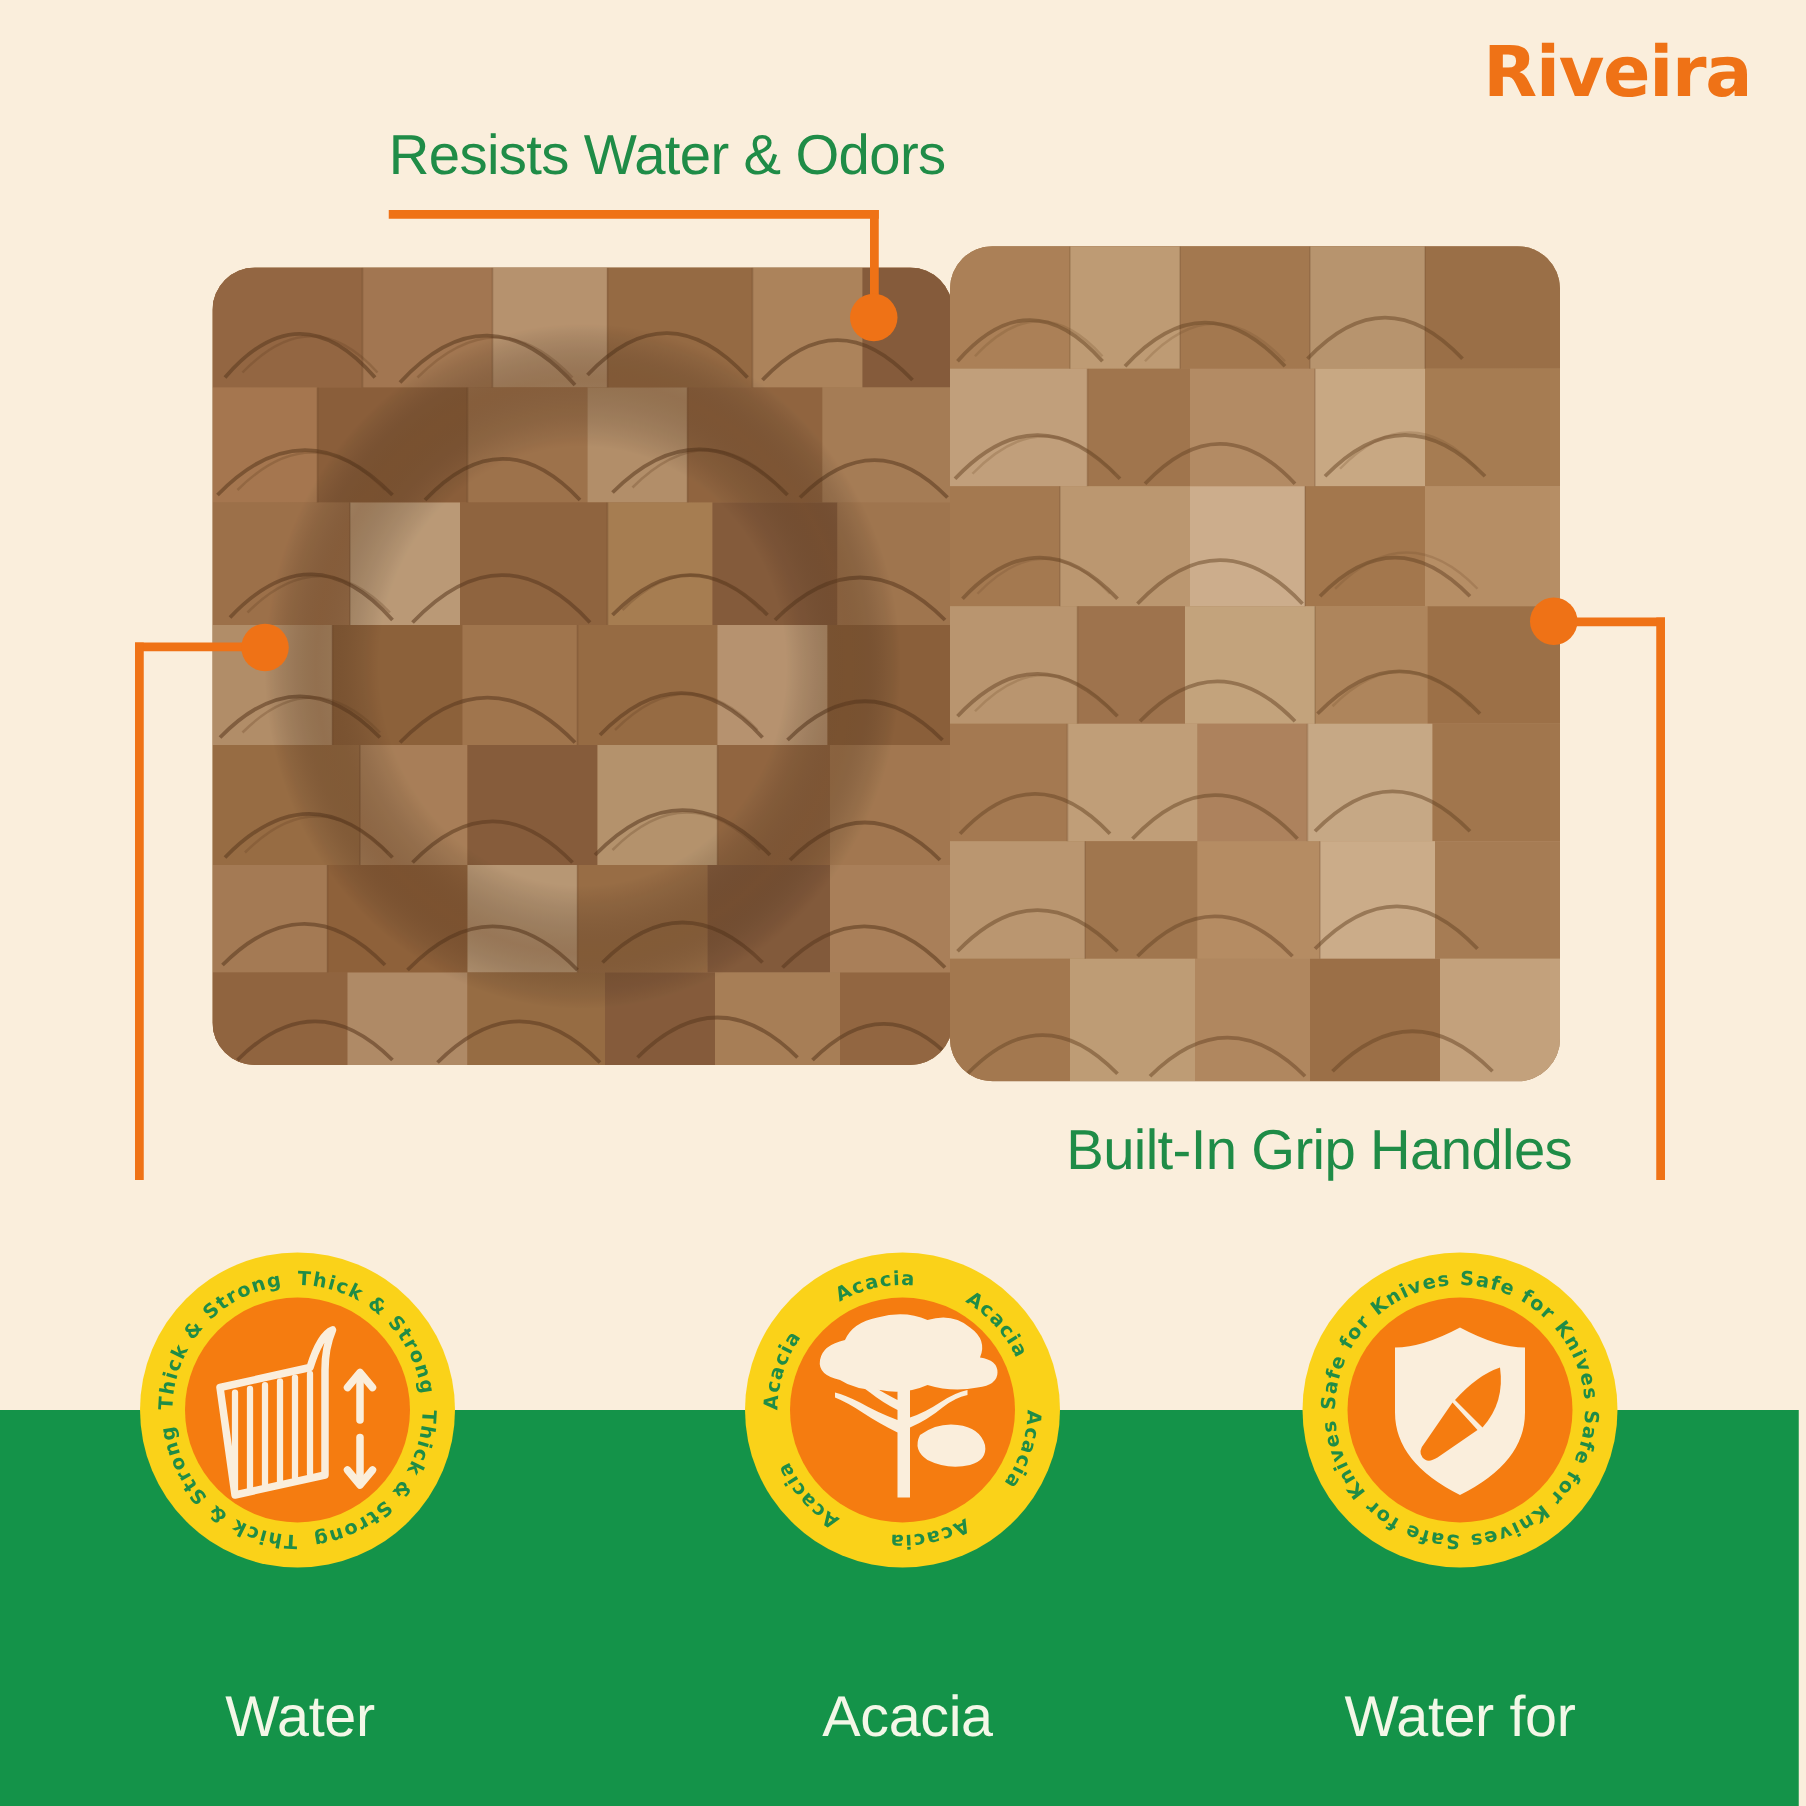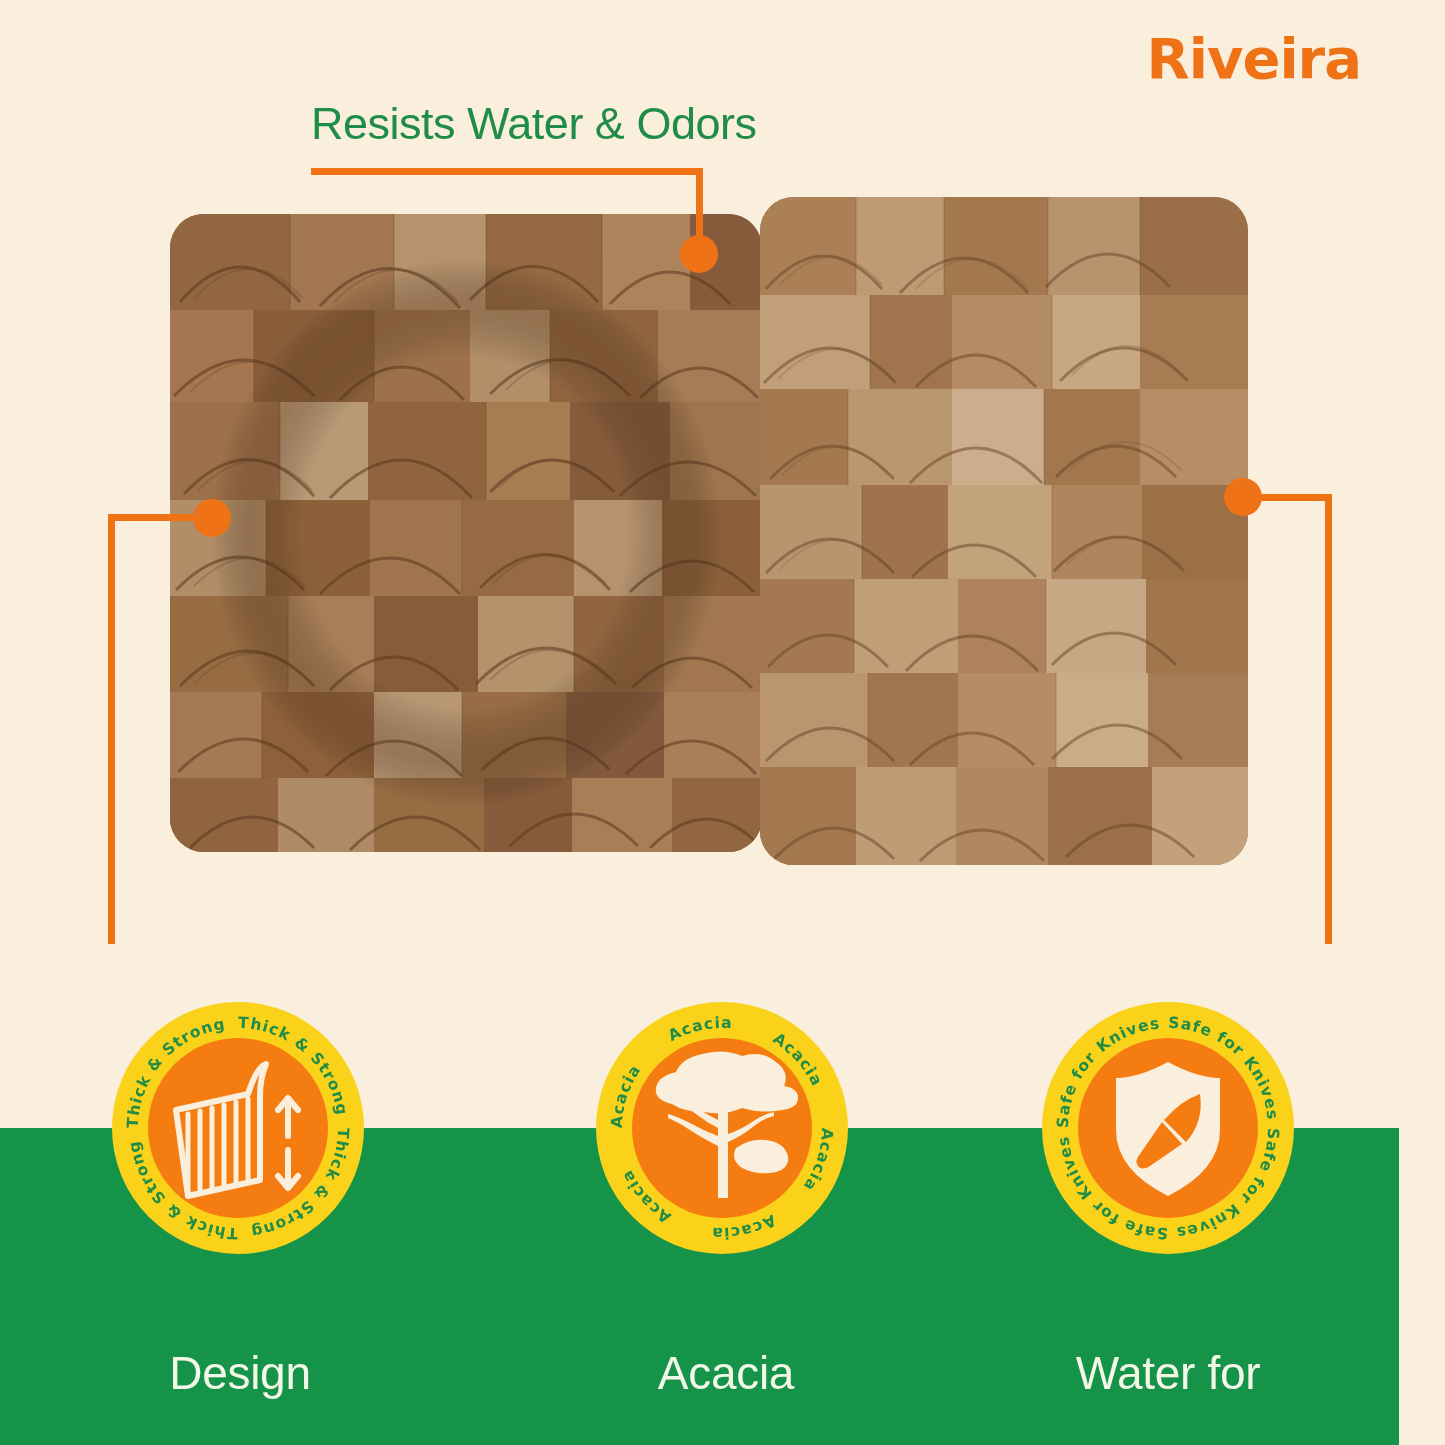--- a/index.html
+++ b/index.html
@@ -3,21 +3,21 @@
 <meta charset="utf-8">
 <style>
   html,body{margin:0;padding:0;}
   body{
     width:1445px;height:1445px;
     background:#faeedc;
     font-family:"Liberation Sans", sans-serif;
     overflow:hidden;
     position:relative;
   }
-  .stage{position:absolute;inset:0;width:1399px;height:1445px;overflow:hidden;}
+  .stage{position:absolute;inset:0;width:1399px;height:1445px;overflow:hidden;padding-left:40px;}
 
   
   .green-band{
     position:absolute;left:0;top:1128px;width:1445px;height:317px;
     background:#149349;
   }
 
   
   .brand{
     position:absolute;right:38px;top:26px;
@@ -359,20 +359,21 @@
 
   <div class="cl" id="cl-left-h"></div>
   <div class="cl" id="cl-left-v"></div>
   <div class="dot" id="dot-left"></div>
 
   <div class="cl" id="cl-right-h"></div>
   <div class="cl" id="cl-right-v"></div>
   <div class="dot" id="dot-right"></div>
 
   <div class="callout-title" id="title-top">Resists Water &amp; Odors</div>
+  <div class="callout-title" id="title-right">Built-In Grip Handles</div>
 
   <div class="badge" id="badge-1">
     <svg class="ring-text" viewBox="0 0 252 252">
       <defs>
           <path id="rp1" d="M126,126 m-100,0 a100,100 0 1,1 200,0 a100,100 0 1,1 -200,0"></path>
         </defs>
       <text><textPath href="#rp1" startOffset="0%">Thick &amp; Strong</textPath></text>
       <text><textPath href="#rp1" startOffset="25%">Thick &amp; Strong</textPath></text>
       <text><textPath href="#rp1" startOffset="50%">Thick &amp; Strong</textPath></text>
       <text><textPath href="#rp1" startOffset="75%">Thick &amp; Strong</textPath></text>
@@ -447,21 +448,21 @@
         <path d="M90,24 Q60,40 38,40 L38,92 Q38,132 90,158 Q142,132 142,92 L142,40 Q120,40 90,24 Z" fill="#faeedc"></path>
         <g fill="#f57c10">
           <path d="M122,56 Q126,84 108,104 L86,82 Q104,62 122,56 Z"></path>
           <path d="M84,84 L104,106 L72,128 Q64,133 60,128 Q56,123 62,116 Z"></path>
         </g>
       </svg>
     </div>
   </div>
 
   <div class="caption" id="cap-1">
-    <div>Design</div>
+    <div>Water</div>
     
   </div>
   <div class="caption" id="cap-2">
     <div>Acacia</div>
     
   </div>
   <div class="caption" id="cap-3">
     <div>Water for</div>
     
   </div>

